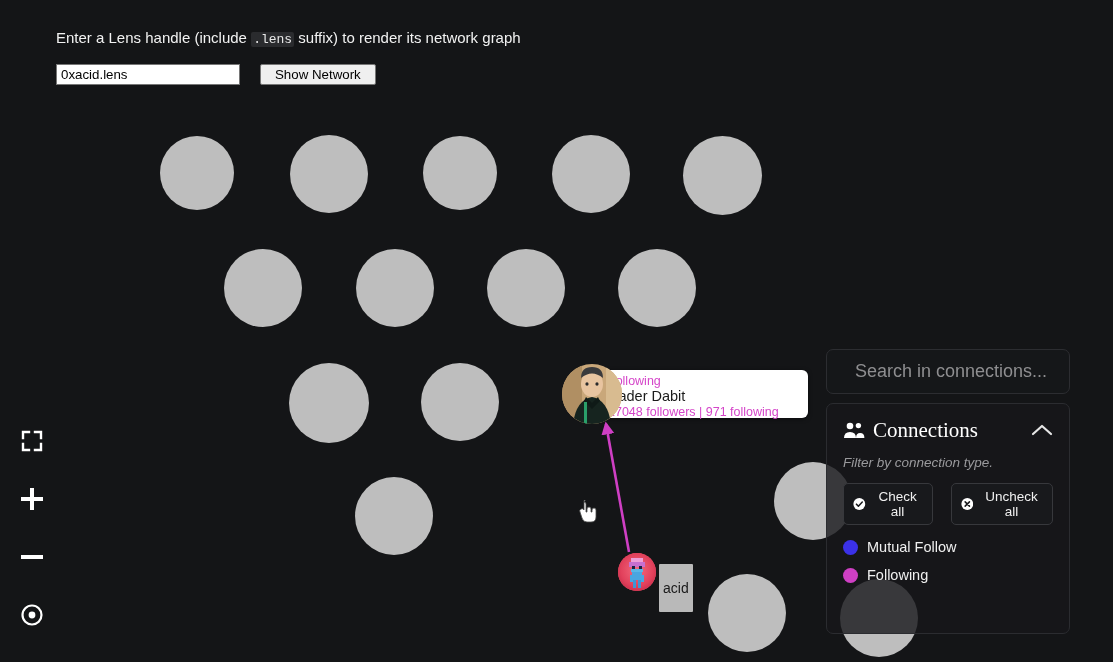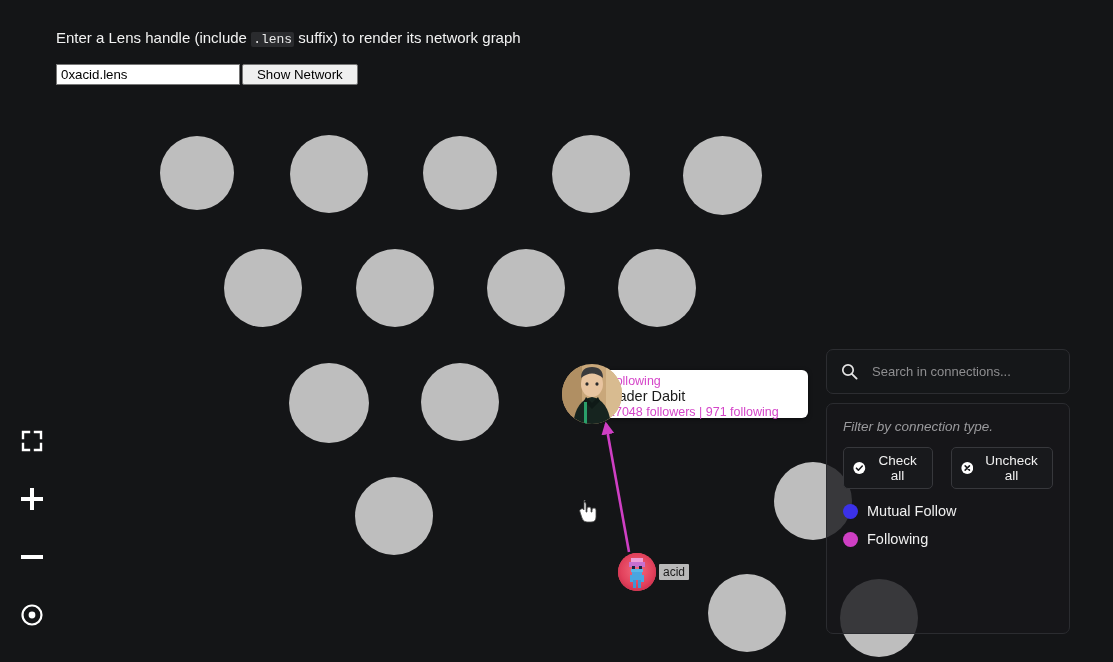--- a/index.html
+++ b/index.html
@@ -31,21 +31,21 @@
     white-space: nowrap;
   }
   .code-lens {
     font-family: "Liberation Mono", "DejaVu Sans Mono", monospace;
     font-size: 13px;
     background: #2a2b2e;
     color: #e8e8e8;
     padding: 0 2px;
     border-radius: 2px;
   }
-  .form-row { display: flex; align-items: stretch; gap: 0; }
+  .form-row { display: flex; align-items: stretch; gap: 18px; }
   .handle-input {
     width: 184px;
     height: 21px;
     padding: 1px 4px;
     font-size: 13.3px;
     font-family: "Liberation Sans", sans-serif;
     color: #000;
     background: #ffffff;
     border: 1px solid #767676;
     border-radius: 0;
@@ -94,23 +94,23 @@
     border-radius: 50%;
     overflow: hidden;
     background: #e8566b;
   }
   .acid-avatar { position: absolute; inset: 0; }
   .acid-label {
     position: absolute;
     left: 659px; top: 468px;
     background: #b9b9b9;
     color: #1a1a1a;
-    font-size: 12px;
+    font-size: 14px;
     line-height: 16px;
-    padding: 0 4px;
+    padding: 16px 4px;
     border-radius: 1px;
     white-space: nowrap;
   }
 
   
   .hover-node {
     position: absolute;
     left: 562px; top: 268px;
     width: 60px; height: 60px;
     border-radius: 50%;
@@ -188,21 +188,21 @@
     padding: 0 14px;
     gap: 12px;
     z-index: 4;
   }
   .search-input {
     flex: 1;
     background: transparent;
     border: none;
     outline: none;
     color: #e8e8e8;
-    font-size: 13px;
+    font-size: 18px;
     font-family: "Liberation Sans", sans-serif;
   }
   .search-input::placeholder { color: #8e8e90; }
 
   .connections-panel {
     position: absolute;
     left: 826px; top: 403px;
     width: 244px; height: 231px;
     background: rgba(22,23,26,0.80);
     border: 1px solid #2b2c30;
@@ -379,20 +379,36 @@
 
   <div class="search-box">
     <svg width="17" height="17" viewBox="0 0 17 17">
       <circle cx="7" cy="7" r="5.2" fill="none" stroke="#e4e4e4" stroke-width="1.7"></circle>
       <line x1="10.8" y1="10.8" x2="15.6" y2="15.6" stroke="#e4e4e4" stroke-width="1.9" stroke-linecap="round"></line>
     </svg>
     <input class="search-input" type="text" placeholder="Search in connections..." style="">
   </div>
 
   <div class="connections-panel">
+    <div class="panel-head">
+      <div class="panel-head-left">
+        <svg width="22" height="18" viewBox="0 0 22 18">
+          <circle cx="7" cy="5" r="3.3" fill="#fff"></circle>
+          <circle cx="15.4" cy="4.6" r="2.7" fill="#fff"></circle>
+          <path d="M1 17 q0 -6 6 -6 q6 0 6 6z" fill="#fff"></path>
+          <path d="M13 17 q0 -5 4.2 -5 q4.2 0 4.2 5z" fill="#fff"></path>
+        </svg>
+        <span class="panel-title">Connections</span>
+      </div>
+      <div class="chevron-btn">
+        <svg width="22" height="14" viewBox="0 0 22 14">
+          <path d="M2 11 L11 3 L20 11" fill="none" stroke="#e6e6e6" stroke-width="2.2" stroke-linecap="round" stroke-linejoin="round"></path>
+        </svg>
+      </div>
+    </div>
 
     <div class="panel-sub">Filter by connection type.</div>
 
     <div class="btn-row">
       <button class="chk-btn">
         <svg width="14" height="14" viewBox="0 0 14 14">
           <circle cx="7" cy="7" r="6.6" fill="#fff"></circle>
           <path d="M3.8 7.2 L6 9.4 L10.3 4.8" fill="none" stroke="#18191c" stroke-width="1.7" stroke-linecap="round" stroke-linejoin="round"></path>
         </svg>
         <span>Check all</span>

